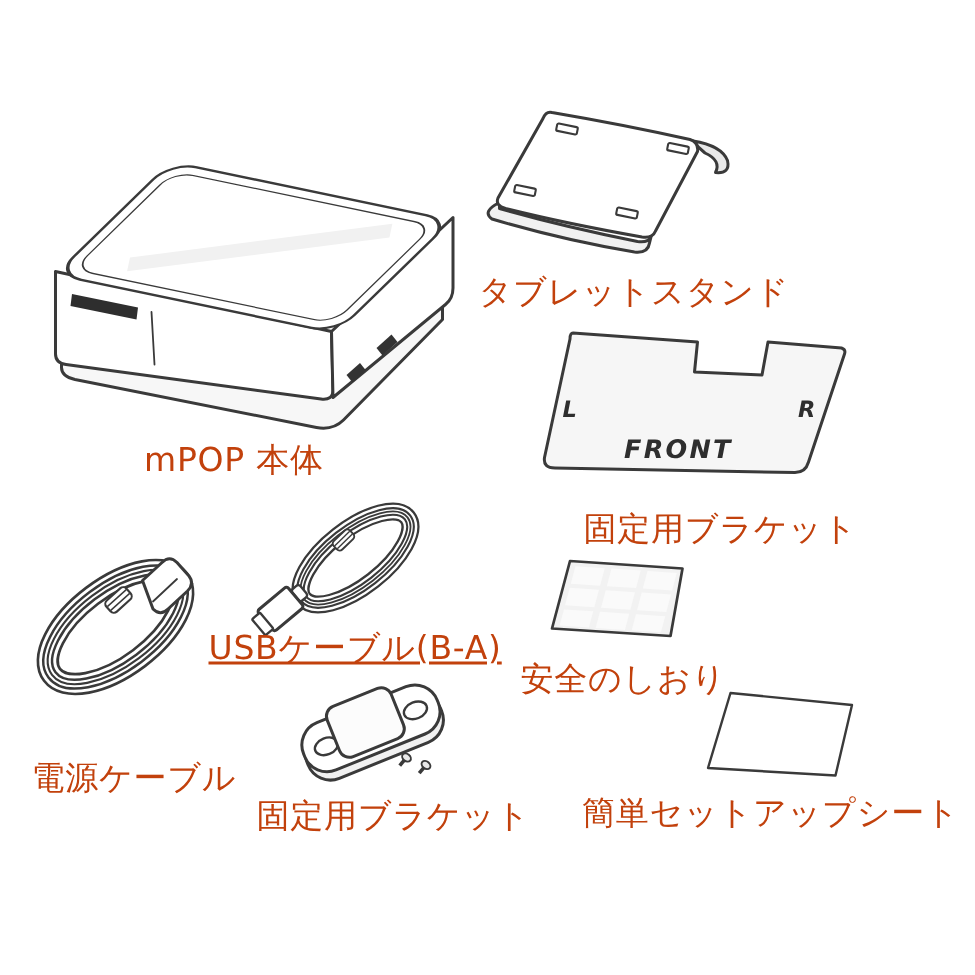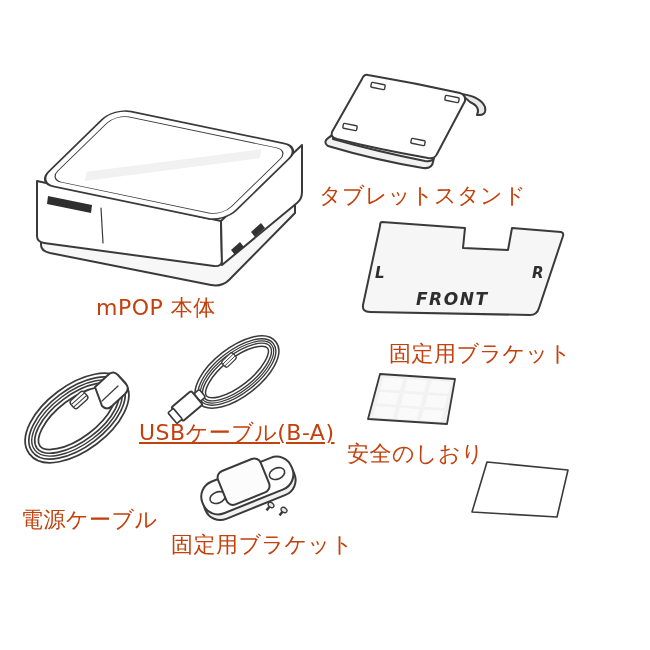--- a/index.html
+++ b/index.html
@@ -169,14 +169,15 @@
       </g>
     </svg>
   </div>
   <div class="label" style="left:171px;top:532px;">固定用ブラケット</div>
 
   <div class="item" style="left:462px;top:453px;width:115px;height:72px;">
     <svg width="115" height="72" viewBox="0 0 115 72">
       <polygon class="fw" style="stroke-width:1.6" points="25,9 106,17 95,64 10,59"></polygon>
     </svg>
   </div>
+  <div class="label" style="left:388px;top:530px;">簡単セットアップシート</div>
 
 </div>
 
 </body></html>

